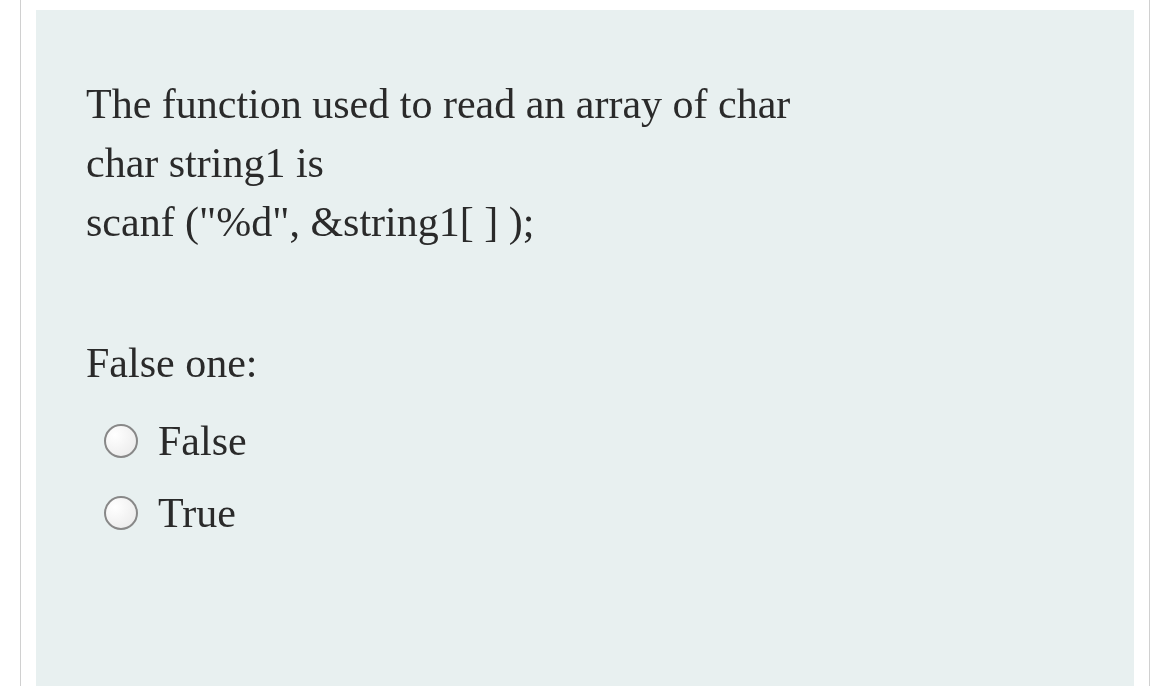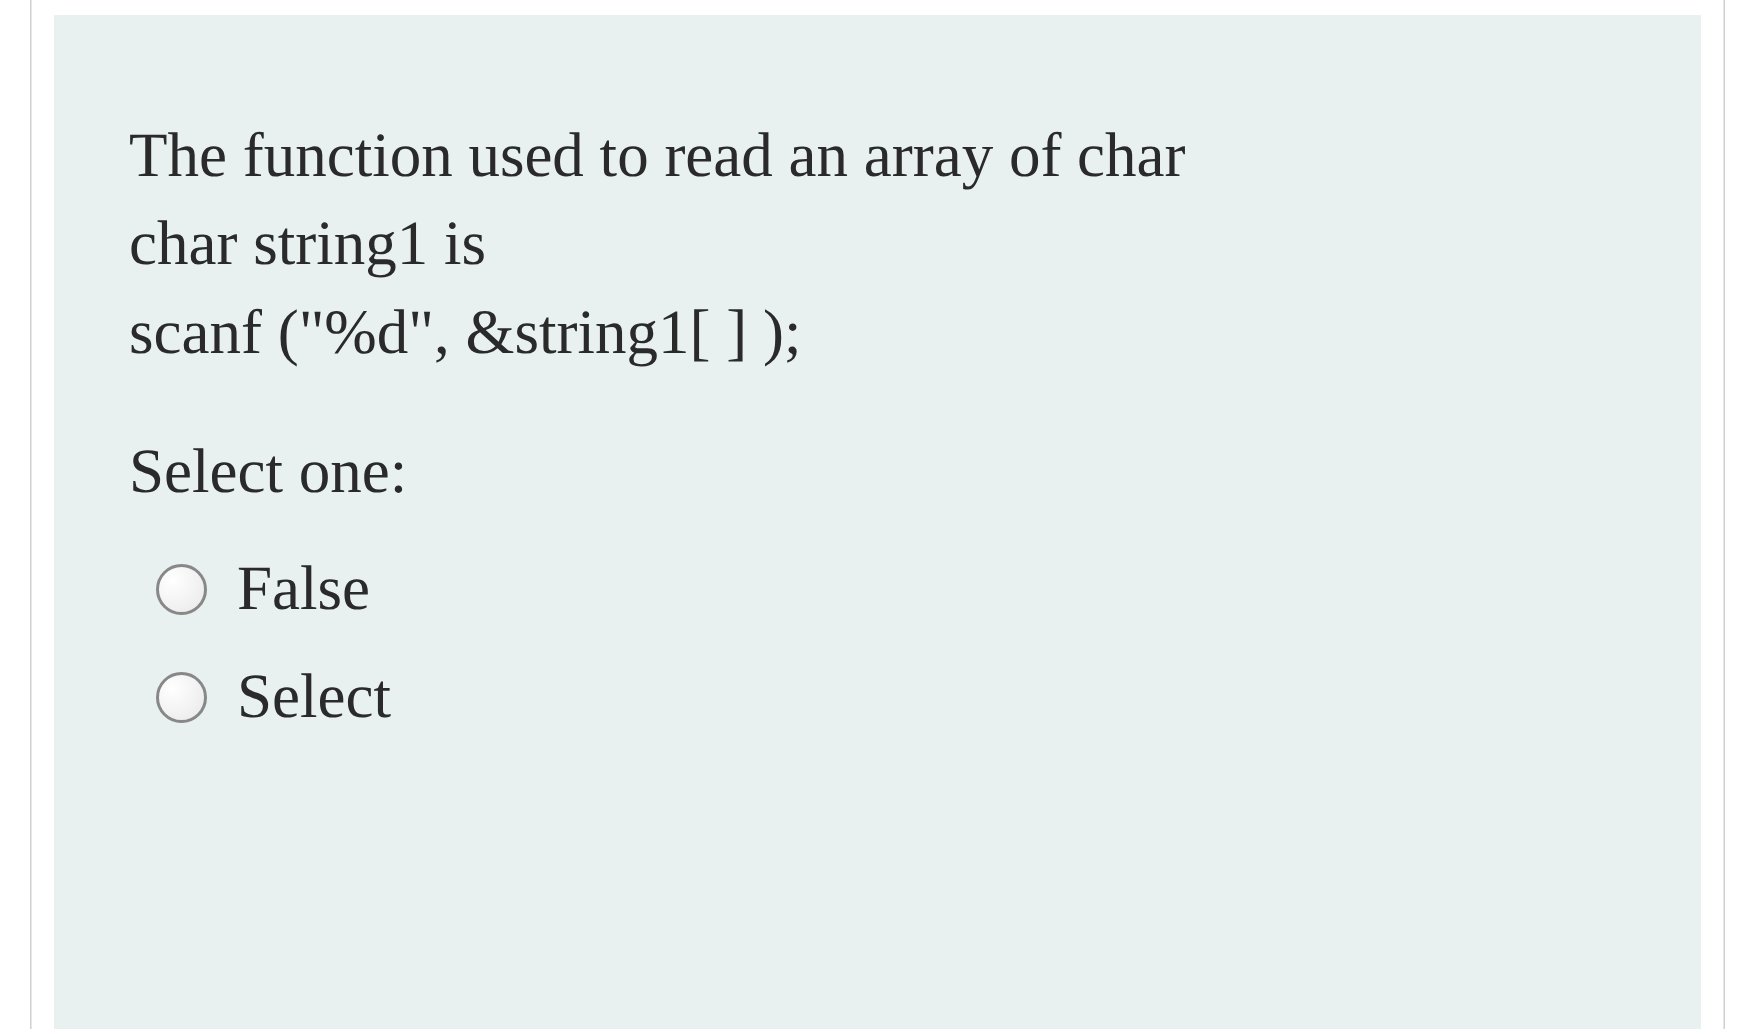--- a/index.html
+++ b/index.html
@@ -23,21 +23,21 @@
     }
     .question-panel {
       background: #e8f0f0;
       padding: 65px 50px 45px 50px;
       height: 100%;
     }
     .question-text {
       font-size: 42px;
       color: #2a2a2a;
       line-height: 1.4;
-      margin-bottom: 40px;
+      margin-bottom: 88px;
     }
     .question-text .line {
       display: block;
     }
     .select-label {
       font-size: 42px;
       color: #2a2a2a;
       margin-bottom: 30px;
     }
     .option-row {
@@ -64,23 +64,23 @@
 </head>
 <body>
 
 <div class="outer-border">
   <div class="question-panel">
     <div class="question-text">
       <span class="line">The function used to read an array of char</span>
       <span class="line">char string1 is</span>
       <span class="line">scanf ("%d", &amp;string1[ ] );</span>
     </div>
-    <div class="select-label">Select one:</div>
+    <div class="select-label">False one:</div>
     <div class="option-row">
       <span class="radio-circle"></span>
       <span class="option-label">False</span>
     </div>
     <div class="option-row">
       <span class="radio-circle"></span>
-      <span class="option-label">Select</span>
+      <span class="option-label">True</span>
     </div>
   </div>
 </div>
 
 </body></html>

